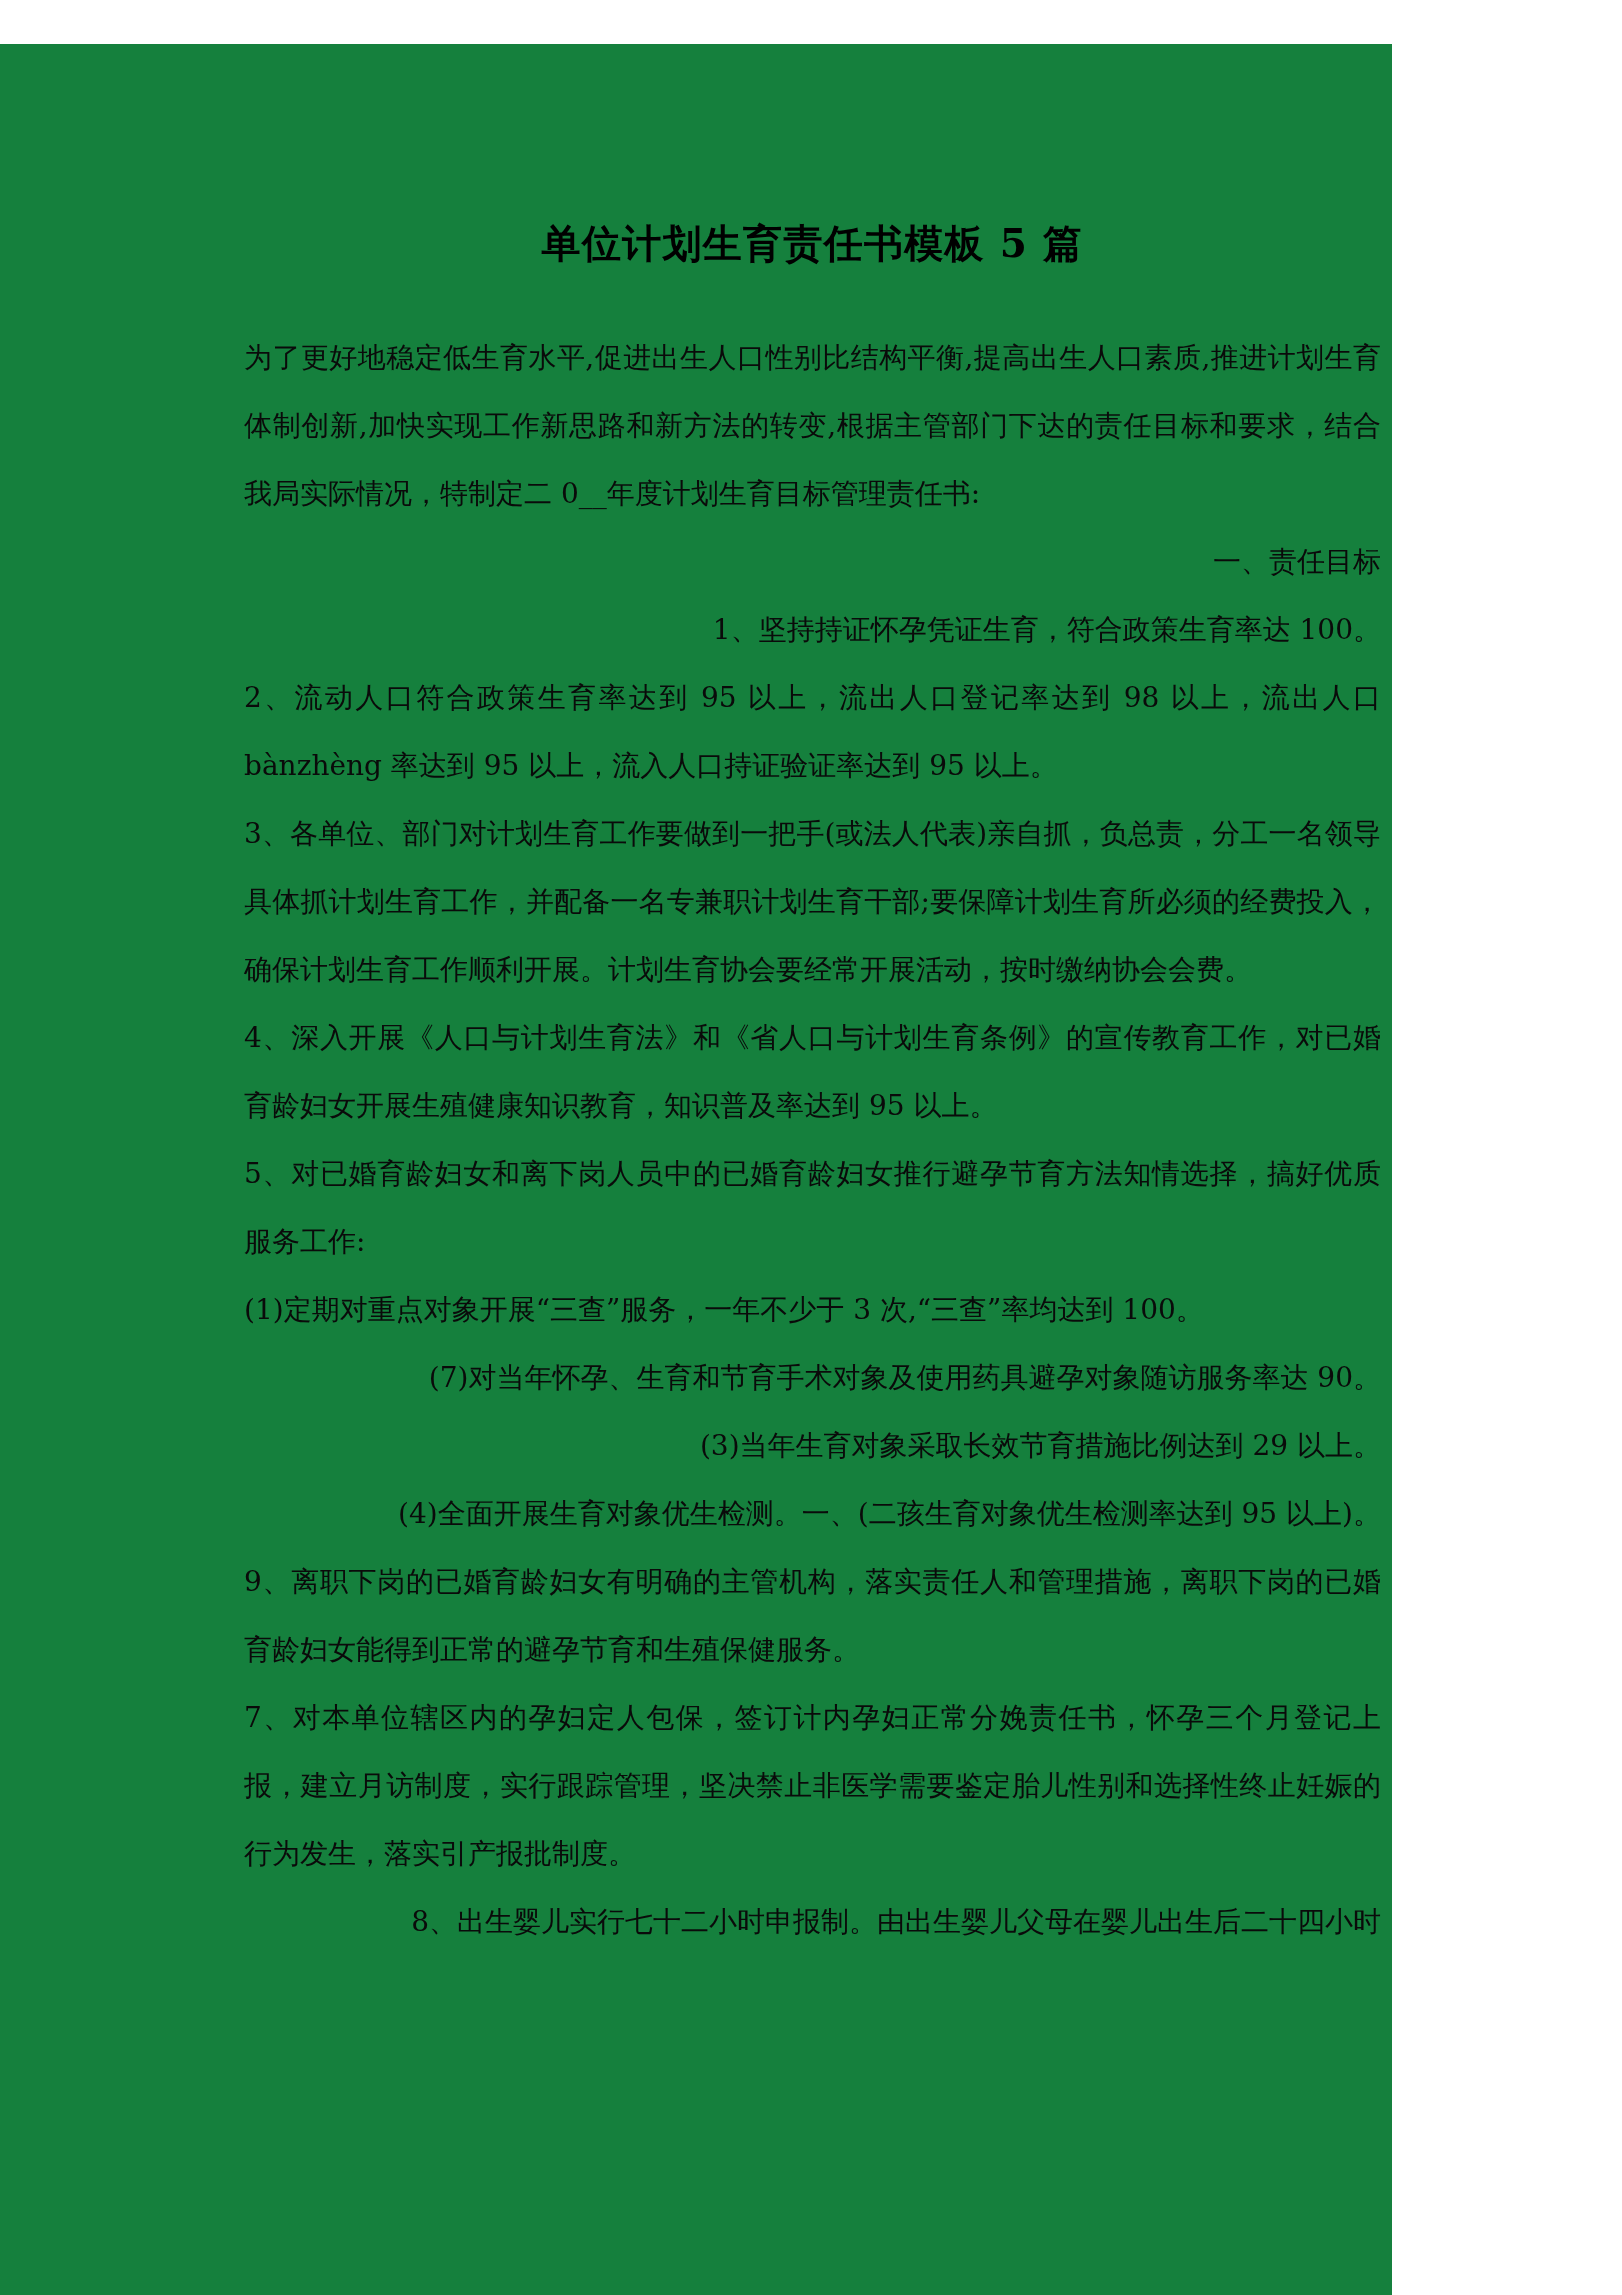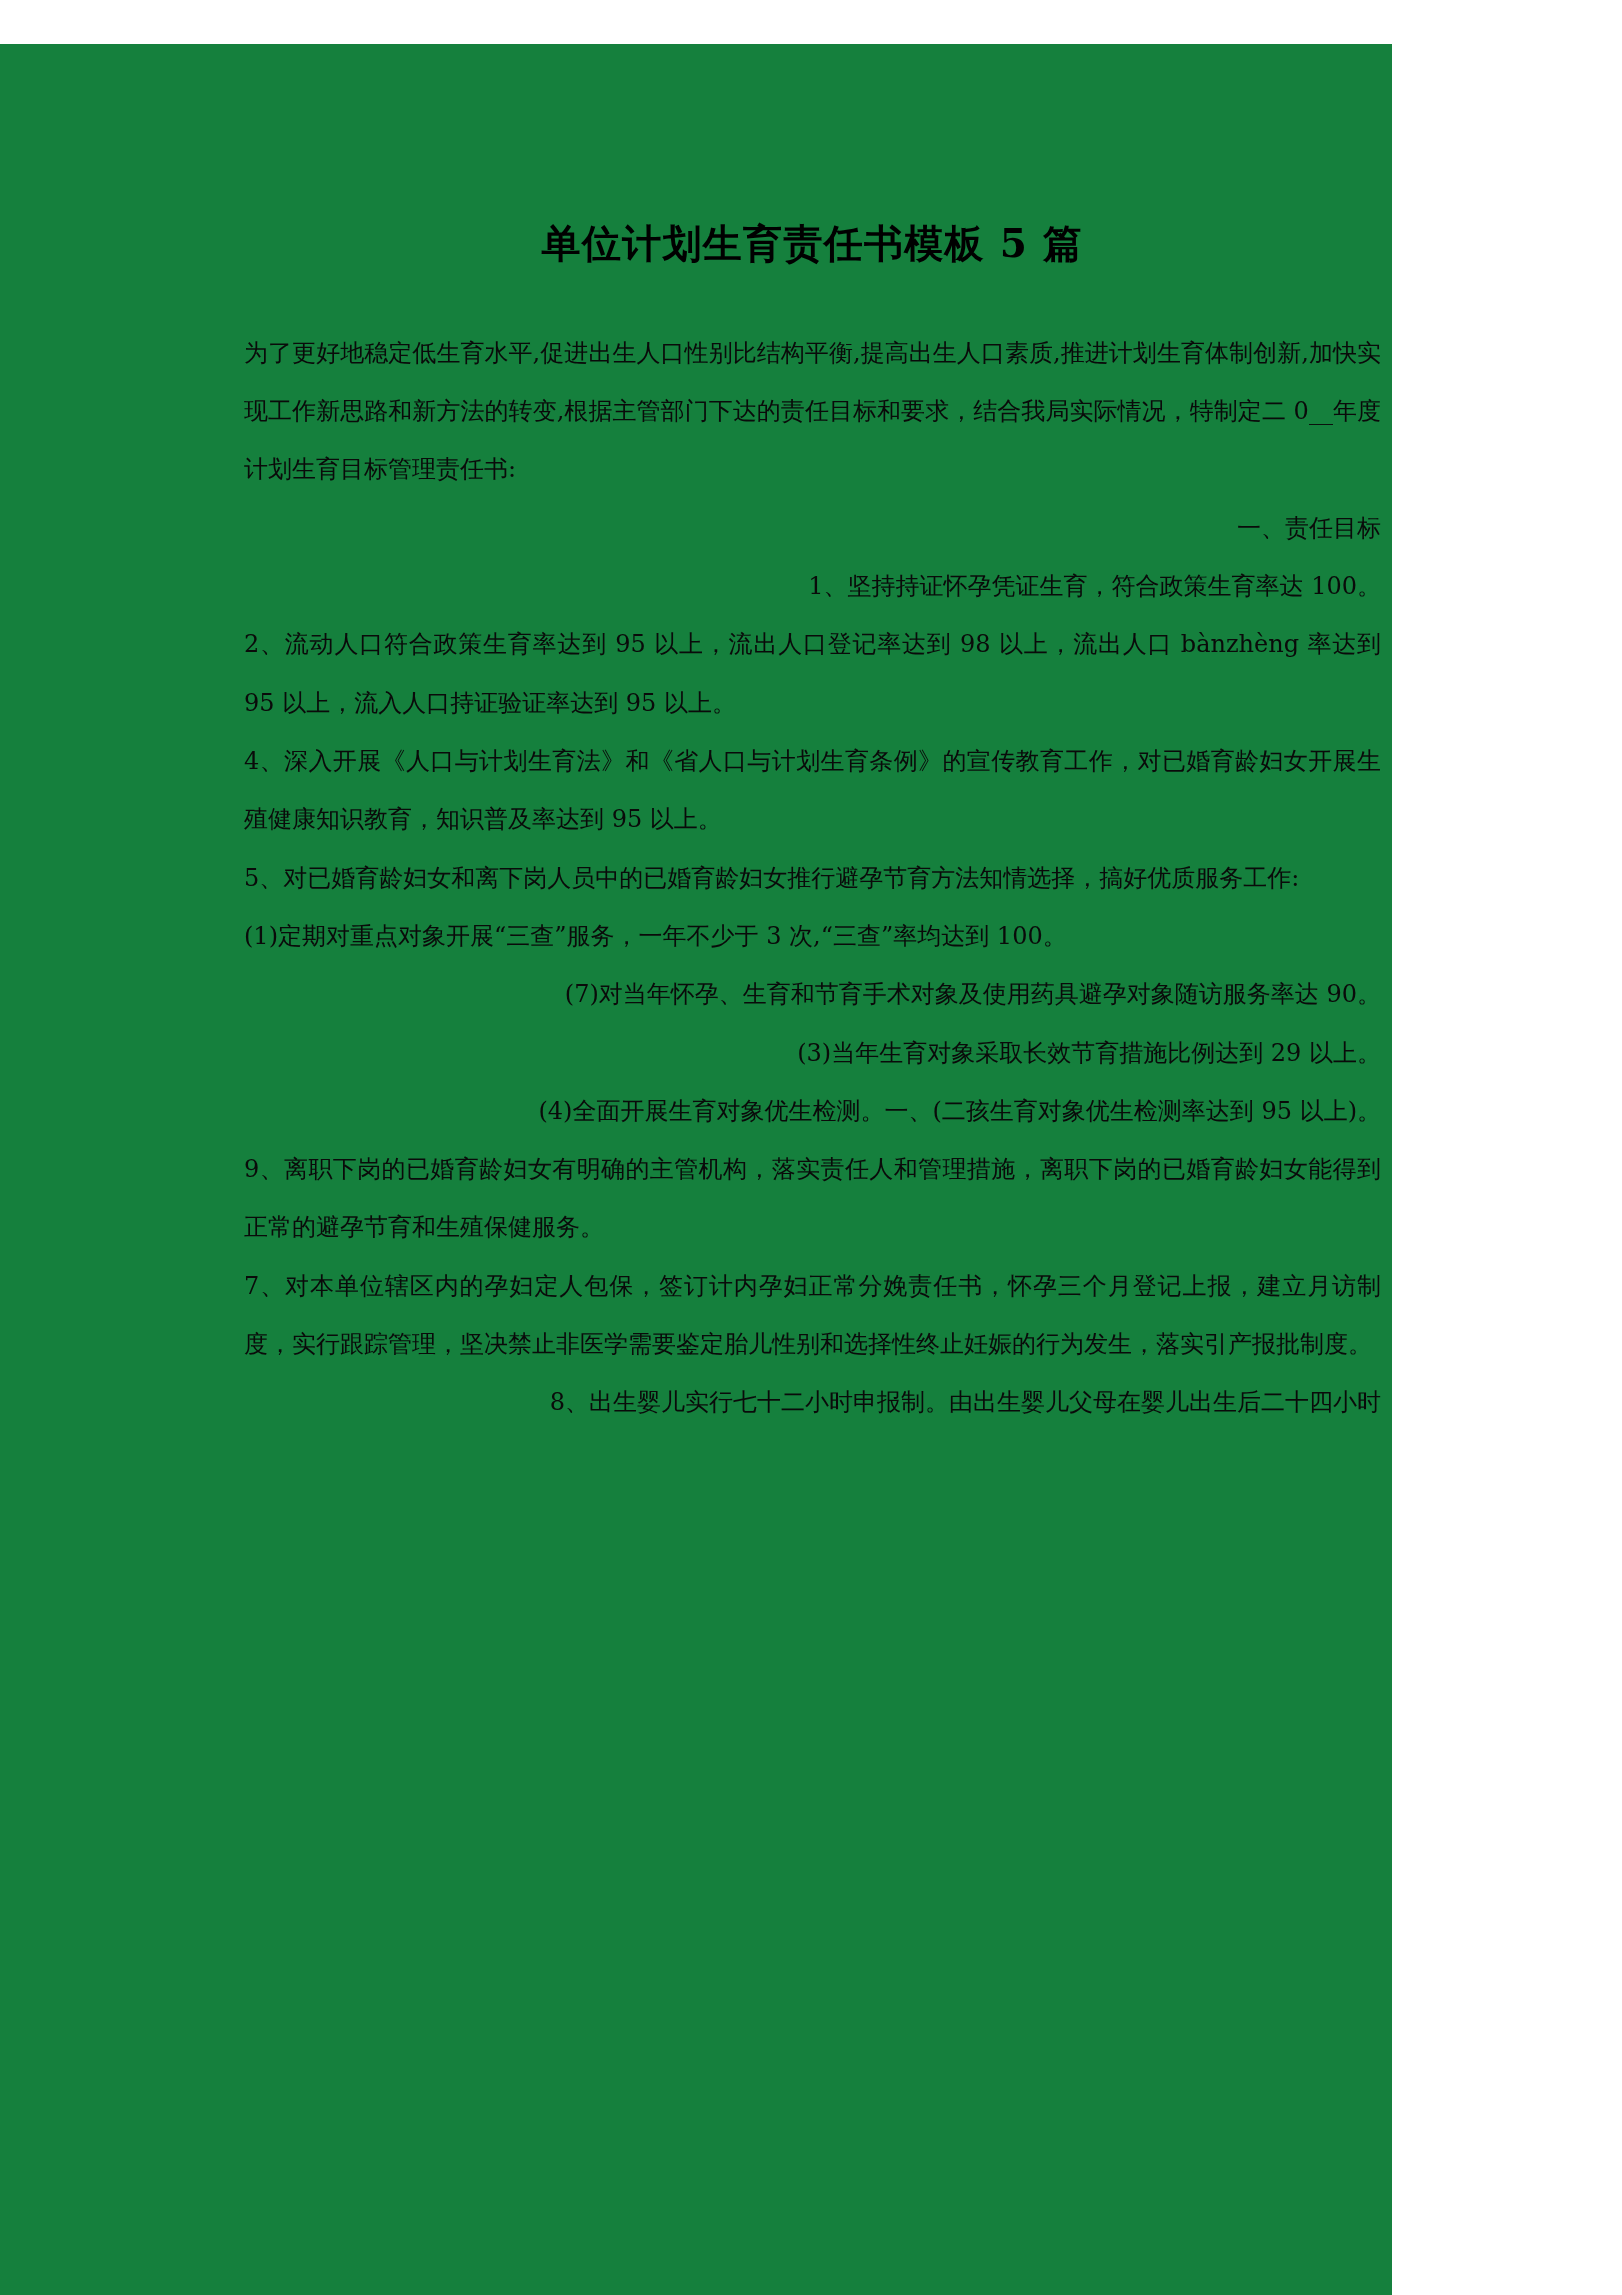--- a/index.html
+++ b/index.html
@@ -34,21 +34,21 @@
     line-height: 1.25;
     margin: 0;
     padding-top: 175px;
     padding-bottom: 0;
     font-family: "DejaVu Serif", "Liberation Serif", serif;
   }
   .body-block {
     margin-top: 56px;
   }
   p.para {
-    font-size: 24px;
+    font-size: 28px;
     line-height: 2.43;
     margin: 0 0 0 0;
     text-align: justify;
     text-justify: inter-ideograph;
     letter-spacing: 0px;
     word-spacing: 0px;
     font-family: "DejaVu Serif", "Liberation Serif", serif;
     color: #0a0a0a;
     text-indent: 0;
   }
@@ -63,20 +63,21 @@
 <div class="page">
   <div class="content">
 
     <h1 class="doc-title">单位计划生育责任书模板 5 篇</h1>
 
     <div class="body-block">
       <p class="para">为了更好地稳定低生育水平,促进出生人口性别比结构平衡,提高出生人口素质,推进计划生育体制创新,加快实现工作新思路和新方法的转变,根据主管部门下达的责任目标和要求，结合我局实际情况，特制定二 0__年度计划生育目标管理责任书:</p>
       <p class="para nojustify">一、责任目标</p>
       <p class="para nojustify">1、坚持持证怀孕凭证生育，符合政策生育率达 100。</p>
       <p class="para">2、流动人口符合政策生育率达到 95 以上，流出人口登记率达到 98 以上，流出人口 bànzhèng 率达到 95 以上，流入人口持证验证率达到 95 以上。</p>
+      <p class="para">3、各单位、部门对计划生育工作要做到一把手(或法人代表)亲自抓，负总责，分工一名领导具体抓计划生育工作，并配备一名专兼职计划生育干部;要保障计划生育所必须的经费投入，确保计划生育工作顺利开展。计划生育协会要经常开展活动，按时缴纳协会会费。</p>
       <p class="para">4、深入开展《人口与计划生育法》和《省人口与计划生育条例》的宣传教育工作，对已婚育龄妇女开展生殖健康知识教育，知识普及率达到 95 以上。</p>
       <p class="para">5、对已婚育龄妇女和离下岗人员中的已婚育龄妇女推行避孕节育方法知情选择，搞好优质服务工作:</p>
       <p class="para">(1)定期对重点对象开展“三查”服务，一年不少于 3 次,“三查”率均达到 100。</p>
       <p class="para nojustify">(7)对当年怀孕、生育和节育手术对象及使用药具避孕对象随访服务率达 90。</p>
       <p class="para nojustify">(3)当年生育对象采取长效节育措施比例达到 29 以上。</p>
       <p class="para nojustify">(4)全面开展生育对象优生检测。一、(二孩生育对象优生检测率达到 95 以上)。</p>
       <p class="para">9、离职下岗的已婚育龄妇女有明确的主管机构，落实责任人和管理措施，离职下岗的已婚育龄妇女能得到正常的避孕节育和生殖保健服务。</p>
       <p class="para">7、对本单位辖区内的孕妇定人包保，签订计内孕妇正常分娩责任书，怀孕三个月登记上报，建立月访制度，实行跟踪管理，坚决禁止非医学需要鉴定胎儿性别和选择性终止妊娠的行为发生，落实引产报批制度。</p>
       <p class="para nojustify">8、出生婴儿实行七十二小时申报制。由出生婴儿父母在婴儿出生后二十四小时</p>
     </div>

